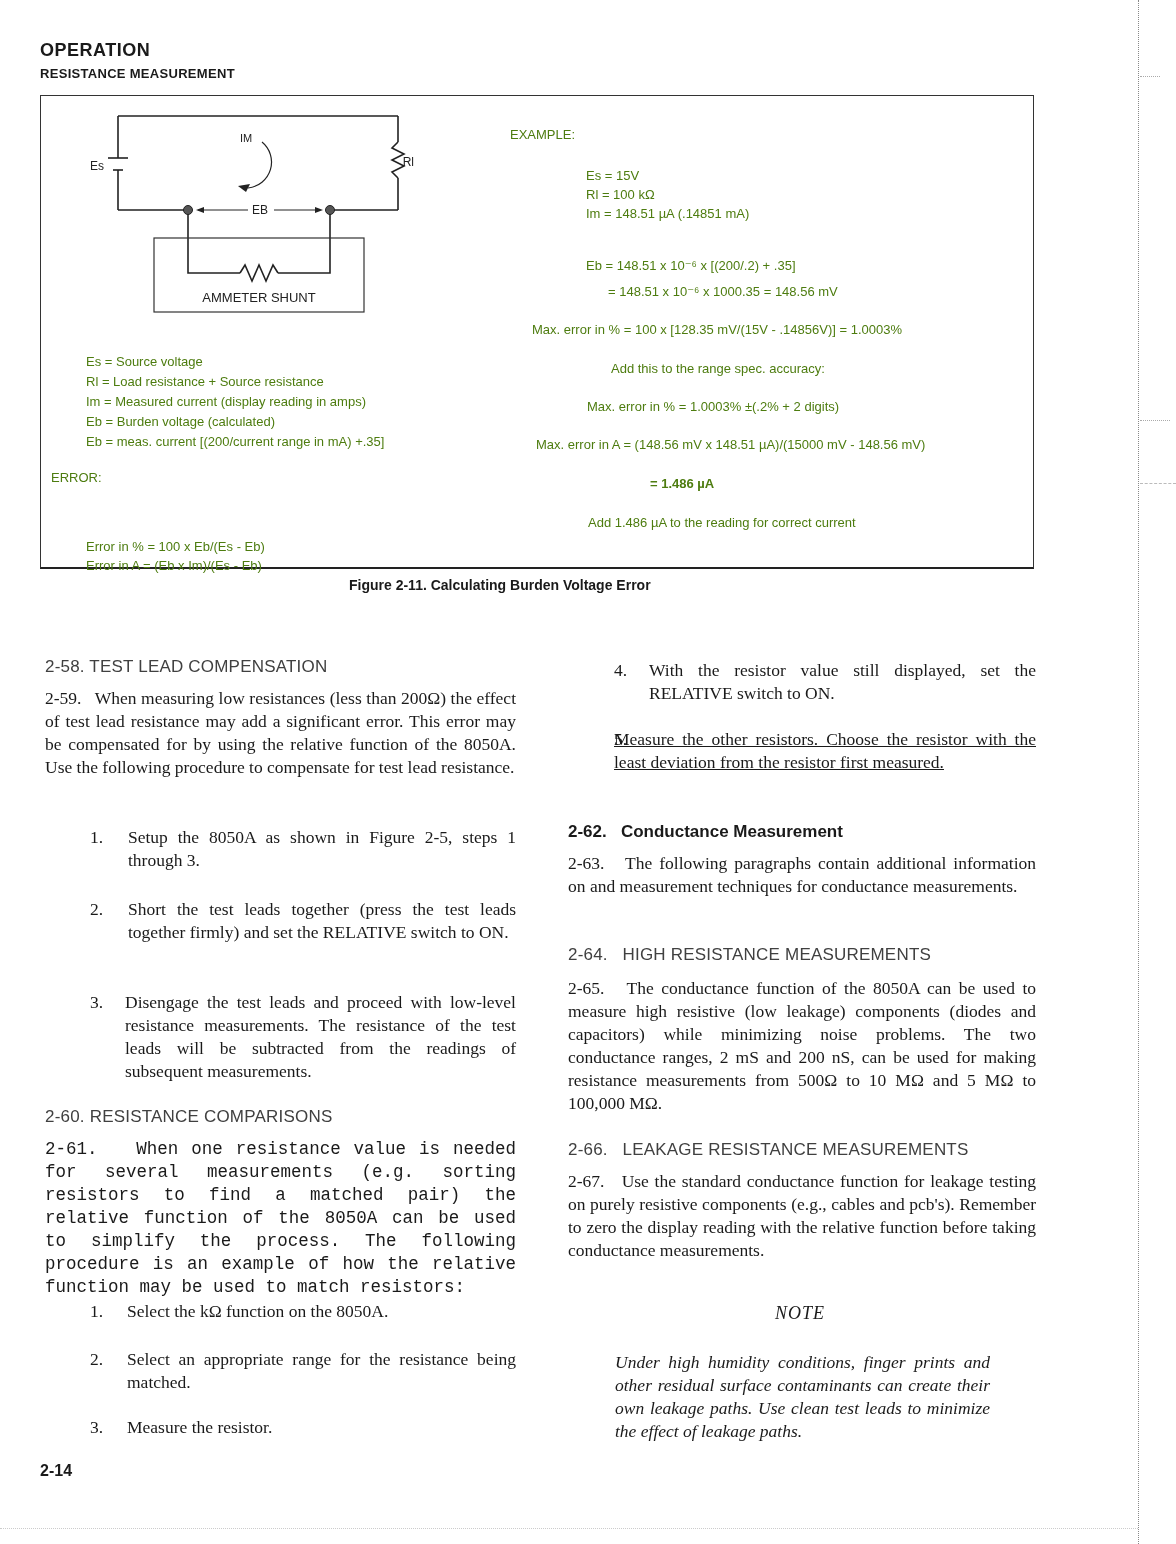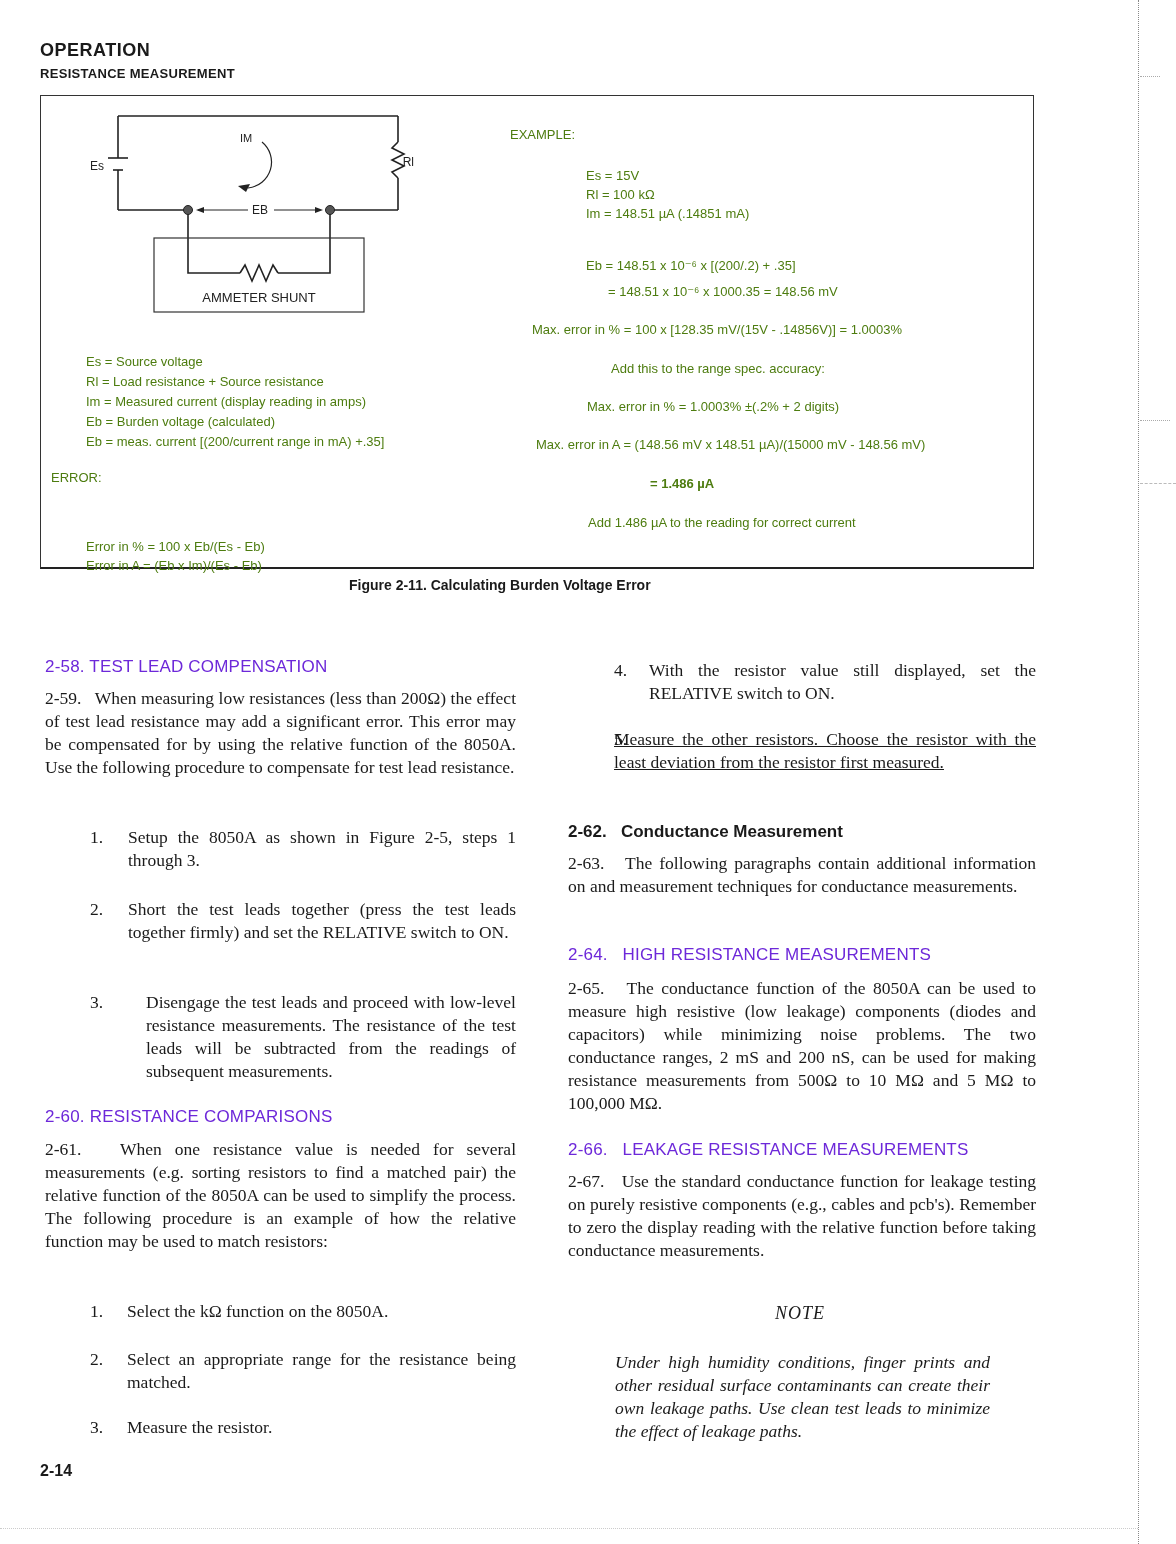--- a/index.html
+++ b/index.html
@@ -10,21 +10,21 @@
 
     #hdr-op { left: 40px; top: 40px; font-size: 18px; font-weight: bold; letter-spacing: 0.5px; }
     #hdr-sub { left: 40px; top: 66px; font-size: 13px; font-weight: bold; letter-spacing: 0.3px; }
 
     #figbox { left: 40px; top: 95px; width: 994px; height: 474px; border: 1px solid #333; border-bottom: 2px solid #222; box-sizing: border-box; }
     #circuit { left: 80px; top: 100px; }
 
     .fig-txt { font-size: 13px; color: #4d7c0f; white-space: nowrap; }
     .caption { left: 349px; top: 577px; font-size: 14px; font-weight: bold; white-space: nowrap; }
 
-    .h-sec { font-size: 17px; color: #6d28d9; white-space: nowrap; letter-spacing: 0.2px; }
+    .h-sec { font-size: 17px; color: #404040; white-space: nowrap; letter-spacing: 0.2px; }
     .h-bold { font-size: 17px; font-weight: bold; white-space: nowrap; }
     .para { font-size: 17.5px; line-height: 23px; text-align: justify; text-align-last: left; }
     .step { font-size: 17.5px; line-height: 23px; text-align: justify; text-align-last: left; }
     .step-num { position: absolute; font-size: 17.5px; line-height: 23px; }
     .note-title { font-size: 18px; font-style: italic; letter-spacing: 1px; }
     .note-body { font-size: 17.5px; font-style: italic; line-height: 23px; text-align: justify; text-align-last: left; }
     .pageno { left: 40px; top: 1462px; font-size: 16px; font-weight: bold; }
 
     #edge { left: 1138px; top: 0; width: 2px; height: 1544px; border-left: 1px dotted #888; }
     #edge-tick1 { left: 1140px; top: 76px; width: 20px; border-top: 1px dotted #aaa; }
@@ -113,25 +113,25 @@
 <div class="abs" style="left:90px; top:826px; width:426px;">
   <span class="serif step-num" style="left:0; top:0;">1.</span>
   <div class="serif step" style="margin-left:38px;">Setup the 8050A as shown in Figure 2-5, steps 1 through 3.</div>
 </div>
 <div class="abs" style="left:90px; top:898px; width:426px;">
   <span class="serif step-num" style="left:0; top:0;">2.</span>
   <div class="serif step" style="margin-left:38px;">Short the test leads together (press the test leads together firmly) and set the RELATIVE switch to ON.</div>
 </div>
 <div class="abs" style="left:90px; top:991px; width:426px;">
   <span class="serif step-num" style="left:0; top:0;">3.</span>
-  <div class="serif step" style="margin-left:56px;">Disengage the test leads and proceed with low-level resistance measurements. The resistance of the test leads will be subtracted from the readings of subsequent measurements.</div>
+  <div class="serif step" style="margin-left:35px;">Disengage the test leads and proceed with low-level resistance measurements. The resistance of the test leads will be subtracted from the readings of subsequent measurements.</div>
 </div>
 
 <div class="abs sans h-sec" style="left:45px; top:1107px;">2-60.   RESISTANCE COMPARISONS</div>
-<div class="abs serif para" style="left:45px; top:1138px; width:471px; white-space:pre-wrap;">2-61.   When one resistance value is needed for several measurements (e.g. sorting resistors to find a matched pair) the relative function of the 8050A can be used to simplify the process. The following procedure is an example of how the relative function may be used to match resistors:</div>
+<div class="abs serif para" style="left:45px; top:1138px; width:471px; white-space:pre-wrap;font-family:Liberation Mono, monospace;">2-61.   When one resistance value is needed for several measurements (e.g. sorting resistors to find a matched pair) the relative function of the 8050A can be used to simplify the process. The following procedure is an example of how the relative function may be used to match resistors:</div>
 
 <div class="abs" style="left:90px; top:1300px; width:426px;">
   <span class="serif step-num" style="left:0; top:0;">1.</span>
   <div class="serif step" style="margin-left:37px;">Select the kΩ function on the 8050A.</div>
 </div>
 <div class="abs" style="left:90px; top:1348px; width:426px;">
   <span class="serif step-num" style="left:0; top:0;">2.</span>
   <div class="serif step" style="margin-left:37px;">Select an appropriate range for the resistance being matched.</div>
 </div>
 <div class="abs" style="left:90px; top:1416px; width:426px;">

